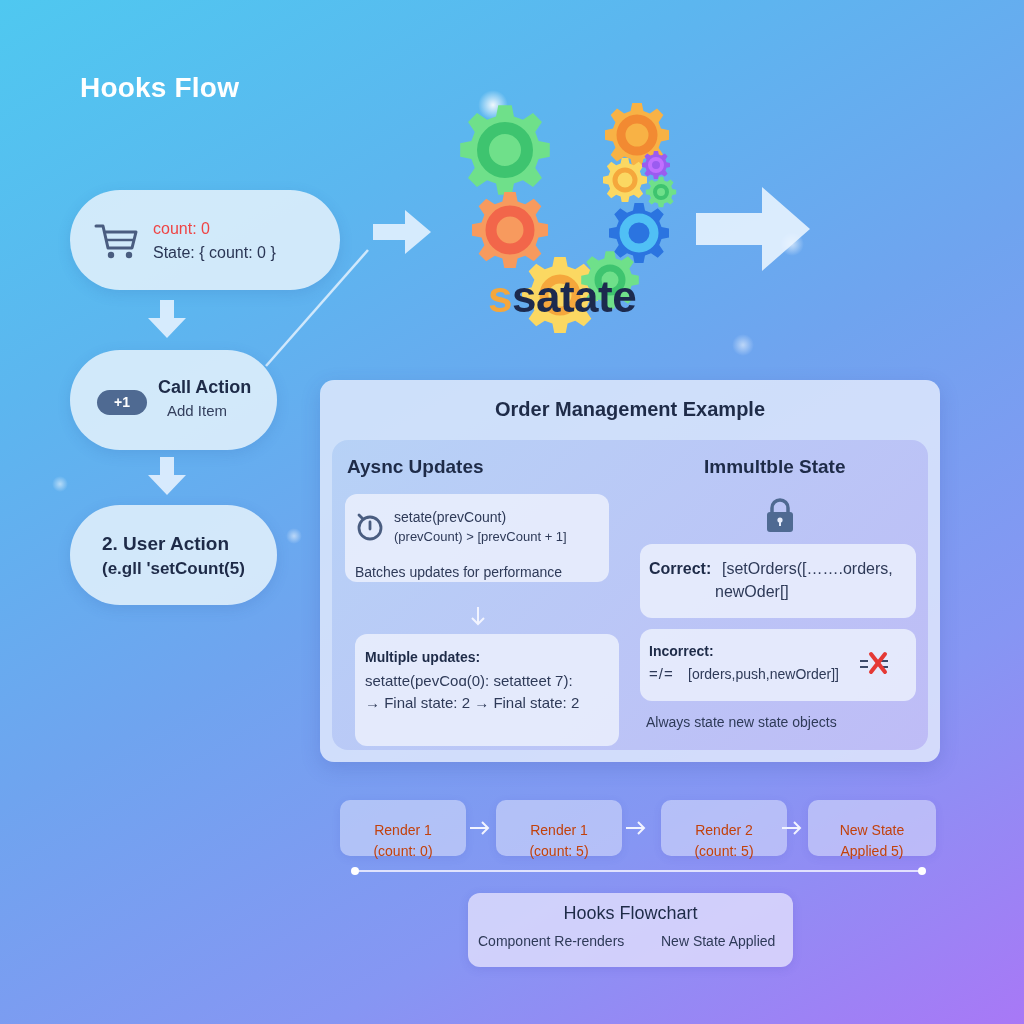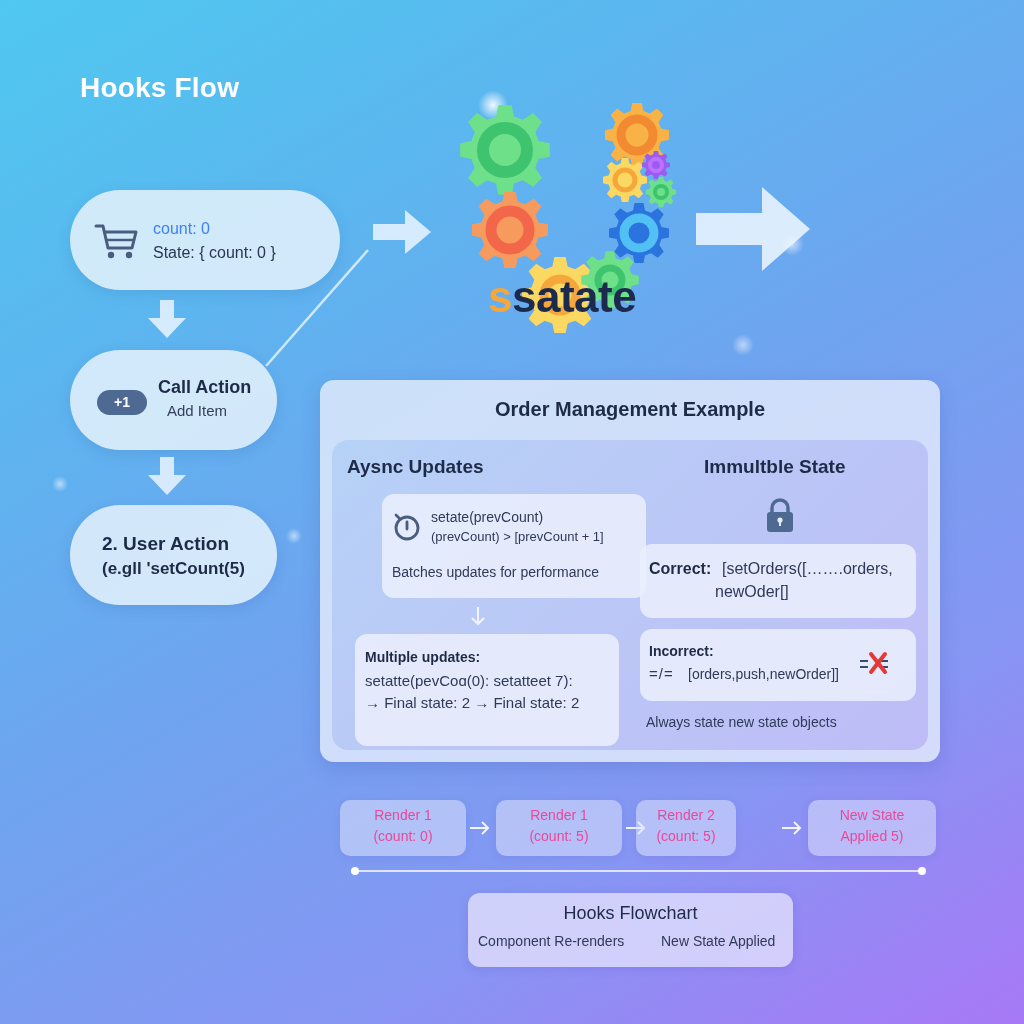--- a/index.html
+++ b/index.html
@@ -16,21 +16,21 @@
       font-size: 28px; font-weight: bold; color: #ffffff; letter-spacing: 0.2px;
     }
     .pill {
       position: absolute; background: rgba(225, 240, 252, 0.88);
       border-radius: 50px; box-shadow: 0 4px 14px rgba(40,80,160,0.15);
     }
     .pill1 { left: 70px; top: 190px; width: 270px; height: 100px; }
     .pill2 { left: 70px; top: 350px; width: 207px; height: 100px; }
     .pill3 { left: 70px; top: 505px; width: 207px; height: 100px; }
     .cart-icon { position: absolute; left: 24px; top: 30px; width: 46px; height: 42px; }
-    .pill1 .l1 { position: absolute; left: 83px; top: 30px; font-size: 16px; color: #3b82f6; }
+    .pill1 .l1 { position: absolute; left: 83px; top: 30px; font-size: 16px; color: #ef4444; }
     .pill1 .l2 { position: absolute; left: 83px; top: 54px; font-size: 16px; color: #2a3655; }
     .badge {
       position: absolute; left: 27px; top: 40px; width: 50px; height: 25px;
       background: #4f6a92; color: #fff; border-radius: 13px;
       font-size: 14px; font-weight: bold; text-align: center; line-height: 25px;
     }
     .pill2 .h { position: absolute; left: 88px; top: 27px; font-size: 18px; font-weight: bold; color: #1e2b48; }
     .pill2 .s { position: absolute; left: 97px; top: 52px; font-size: 15px; color: #34405e; }
     .pill3 .h { position: absolute; left: 32px; top: 28px; font-size: 19px; font-weight: bold; color: #1e2b48; }
     .pill3 .s { position: absolute; left: 32px; top: 54px; font-size: 17px; font-weight: bold; color: #1e2b48; }
@@ -55,35 +55,35 @@
     }
     .inner {
       position: absolute; left: 12px; top: 60px; width: 596px; height: 310px;
       background: linear-gradient(135deg, rgba(175,205,245,0.75), rgba(185,180,245,0.8));
       border-radius: 16px;
     }
     .col-title { position: absolute; font-size: 19px; font-weight: bold; color: #1e2b48; }
     .card {
       position: absolute; background: rgba(235, 240, 253, 0.85); border-radius: 12px;
     }
-    .card1 { left: 13px; top: 54px; width: 264px; height: 104px; margin-left: 37px; }
+    .card1 { left: 13px; top: 54px; width: 264px; height: 88px; }
     .card2 { left: 23px; top: 194px; width: 264px; height: 112px; text-decoration: underline; }
     .card3 { left: 308px; top: 104px; width: 276px; height: 74px; }
     .card4 { left: 308px; top: 189px; width: 276px; height: 72px; }
     .timer-icon { position: absolute; left: 10px; top: 17px; width: 30px; height: 30px; }
     .t { position: absolute; font-size: 14px; color: #2e3a58; white-space: nowrap; }
     .tb { position: absolute; font-size: 14px; font-weight: bold; color: #1e2b48; white-space: nowrap; }
     .small-down { position: absolute; left: 138px; top: 166px; width: 16px; height: 20px; }
     .lock-icon { position: absolute; left: 433px; top: 58px; width: 30px; height: 36px; }
     .x-icon { position: absolute; left: 218px; top: 21px; width: 36px; height: 28px; }
 
     .render-box {
       position: absolute; top: 800px; height: 56px;
       background: rgba(220, 225, 252, 0.55); border-radius: 10px;
-      text-align: center; font-size: 14px; color: #ec4899; line-height: 21px; padding-top: 5px;
+      text-align: center; font-size: 14px; color: #c2410c; line-height: 21px; padding-top: 20px;
       box-shadow: 0 2px 8px rgba(60,60,180,0.1);
     }
     .r-arrow { position: absolute; top: 820px; width: 24px; height: 16px; }
     .timeline { position: absolute; left: 351px; top: 869px; width: 575px; height: 4px; }
     .timeline .bar { position: absolute; left: 4px; top: 1px; right: 4px; height: 2px; background: rgba(240,240,255,0.85); }
     .timeline .dot { position: absolute; top: -2px; width: 8px; height: 8px; border-radius: 50%; background: #ffffff; }
 
     .legend {
       position: absolute; left: 468px; top: 893px; width: 325px; height: 74px;
       background: rgba(228, 226, 252, 0.78); border-radius: 12px;
@@ -268,21 +268,21 @@
   <path d="M14 2 L20 8 L14 14" fill="none" stroke="#f2f4ff" stroke-width="2"></path>
 </svg>
 <div class="render-box" style="left:496px;width:126px;">
   <div>Render 1</div>
   <div>(count: 5)</div>
 </div>
 <svg class="r-arrow" style="left:624px;" viewBox="0 0 24 16">
   <line x1="2" y1="8" x2="20" y2="8" stroke="#f2f4ff" stroke-width="2"></line>
   <path d="M14 2 L20 8 L14 14" fill="none" stroke="#f2f4ff" stroke-width="2"></path>
 </svg>
-<div class="render-box" style="left:636px;width:100px;">
+<div class="render-box" style="left:661px;width:126px;">
   <div>Render 2</div>
   <div>(count: 5)</div>
 </div>
 <svg class="r-arrow" style="left:780px;" viewBox="0 0 24 16">
   <line x1="2" y1="8" x2="20" y2="8" stroke="#f2f4ff" stroke-width="2"></line>
   <path d="M14 2 L20 8 L14 14" fill="none" stroke="#f2f4ff" stroke-width="2"></path>
 </svg>
 <div class="render-box" style="left:808px;width:128px;">
   <div>New State</div>
   <div>Applied 5)</div>

